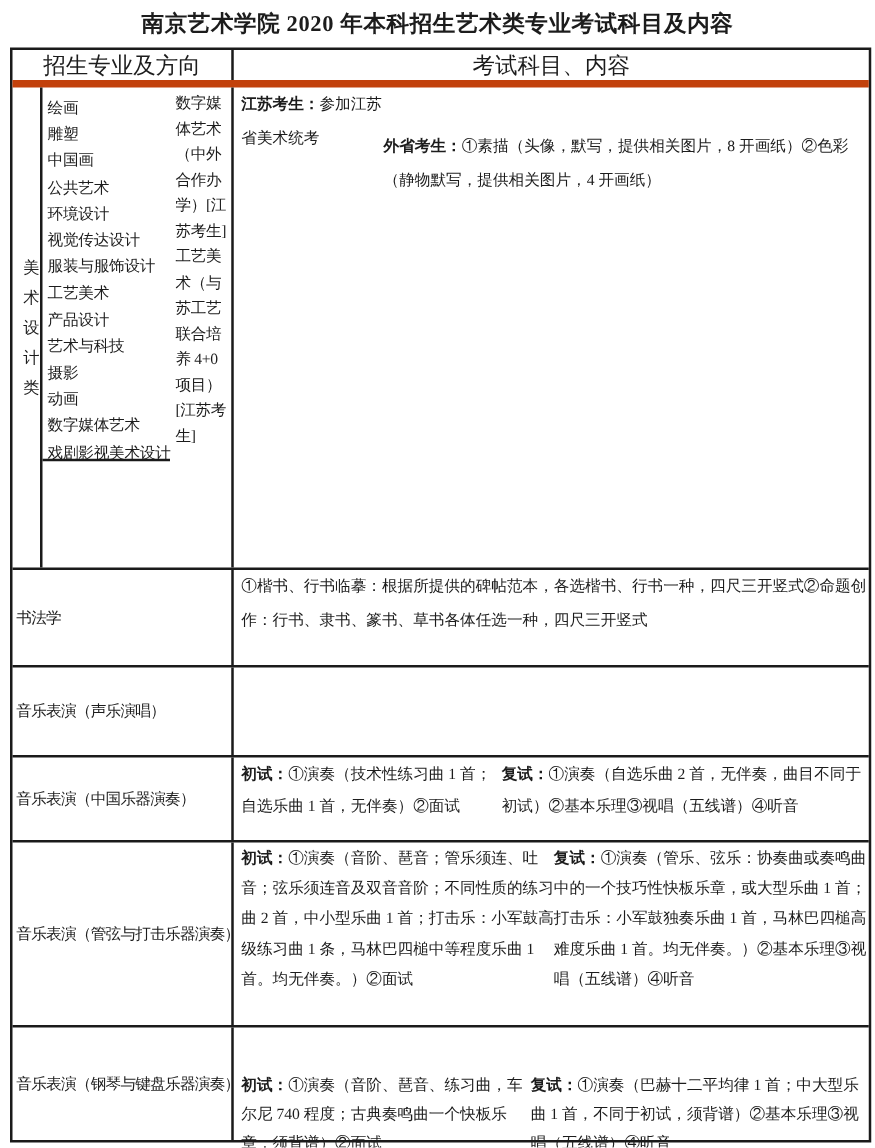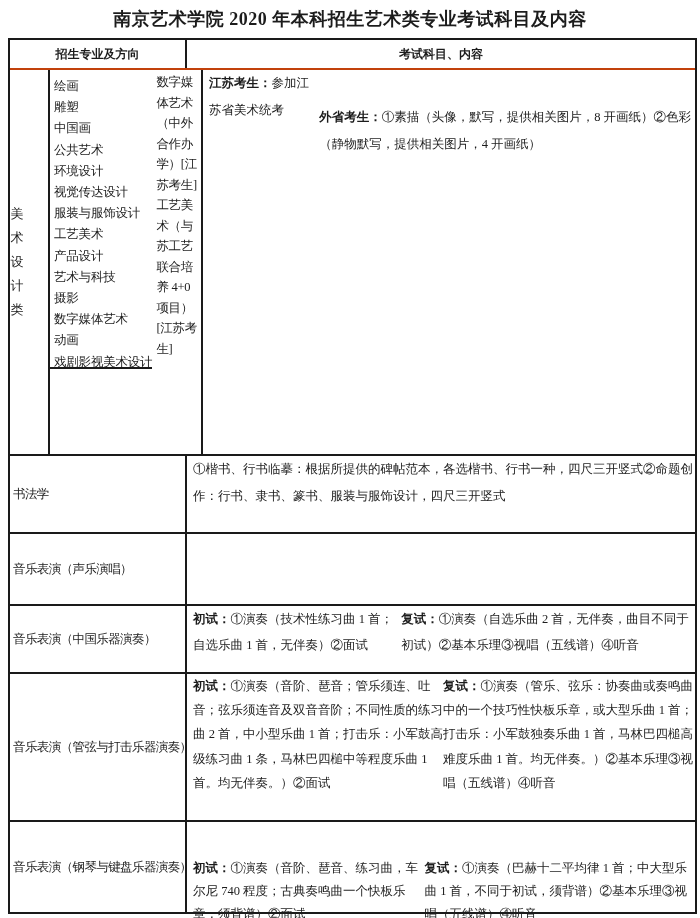--- a/index.html
+++ b/index.html
@@ -21,42 +21,42 @@
 
   .table {
     margin-left: 8px;
     width: 689px;
     border: 2px solid #1a1a1a;
   }
 
   .header-row {
     display: flex;
     height: 30px;
-    border-bottom: 2px solid #c2410c;
-    font-weight: bold; font-size: 12px;
+    border-bottom: 6px solid #c2410c;
+    font-weight: normal; font-size: 18px;
   }
   .header-left {
     width: 177px;
     border-right: 2px solid #1a1a1a;
     display: flex; align-items: center; justify-content: center;
   }
   .header-right {
     flex: 1;
     display: flex; align-items: center; justify-content: center;
   }
 
   .trow { display: flex; border-top: 2px solid #1a1a1a; }
   .trow.first { border-top: none; }
 
   
   .row-fine-arts { height: 384px; }
   .cat-col {
-    width: 40px;
+    width: 24px;
     border-right: 2px solid #1a1a1a;
-    display: flex; align-items: center; justify-content: flex-start;
+    display: flex; align-items: center; justify-content: flex-end;
   }
   .cat-vertical {
     width: 14px;
     font-size: 13px;
     line-height: 24px;
     text-align: center;
     word-break: break-all;
   }
   .majors-col {
     width: 153px;
@@ -135,39 +135,39 @@
         <div>雕塑</div>
         <div>中国画</div>
         <div>公共艺术</div>
         <div>环境设计</div>
         <div>视觉传达设计</div>
         <div>服装与服饰设计</div>
         <div>工艺美术</div>
         <div>产品设计</div>
         <div>艺术与科技</div>
         <div>摄影</div>
+        <div>动画</div>
         <div>数字媒体艺术</div>
-        <div>动画</div>
         <div>戏剧影视美术设计</div>
       </div>
       <div class="special-majors">
         <div>数字媒体艺术（中外合作办学）[江苏考生]</div>
         <div>工艺美术（与苏工艺联合培养 4+0 项目）[江苏考生]</div>
       </div>
     </div>
     <div class="cell-right row-fa-exam">
       <p class="exam"><b>江苏考生：</b><span>参加江苏省美术统考</span></p>
       <p class="exam"><b>外省考生：</b><span>①素描（头像，默写，提供相关图片，8 开画纸）②色彩（静物默写，提供相关图片，4 开画纸）</span></p>
     </div>
   </div>
 
   <div class="trow row-calligraphy">
     <div class="cell-left">书法学</div>
     <div class="cell-right">
-      <p class="exam"><span>①楷书、行书临摹：根据所提供的碑帖范本，各选楷书、行书一种，四尺三开竖式②命题创作：行书、隶书、篆书、服装与服饰设计，四尺三开竖式</span></p>
+      <p class="exam"><span>①楷书、行书临摹：根据所提供的碑帖范本，各选楷书、行书一种，四尺三开竖式②命题创作：行书、隶书、篆书、草书各体任选一种，四尺三开竖式</span></p>
     </div>
   </div>
 
   <div class="trow row-music2">
     <div class="cell-left">音乐表演（声乐演唱）</div>
   </div>
 
   <div class="trow row-music2b">
     <div class="cell-left">音乐表演（中国乐器演奏）</div>
     <div class="cell-right">

